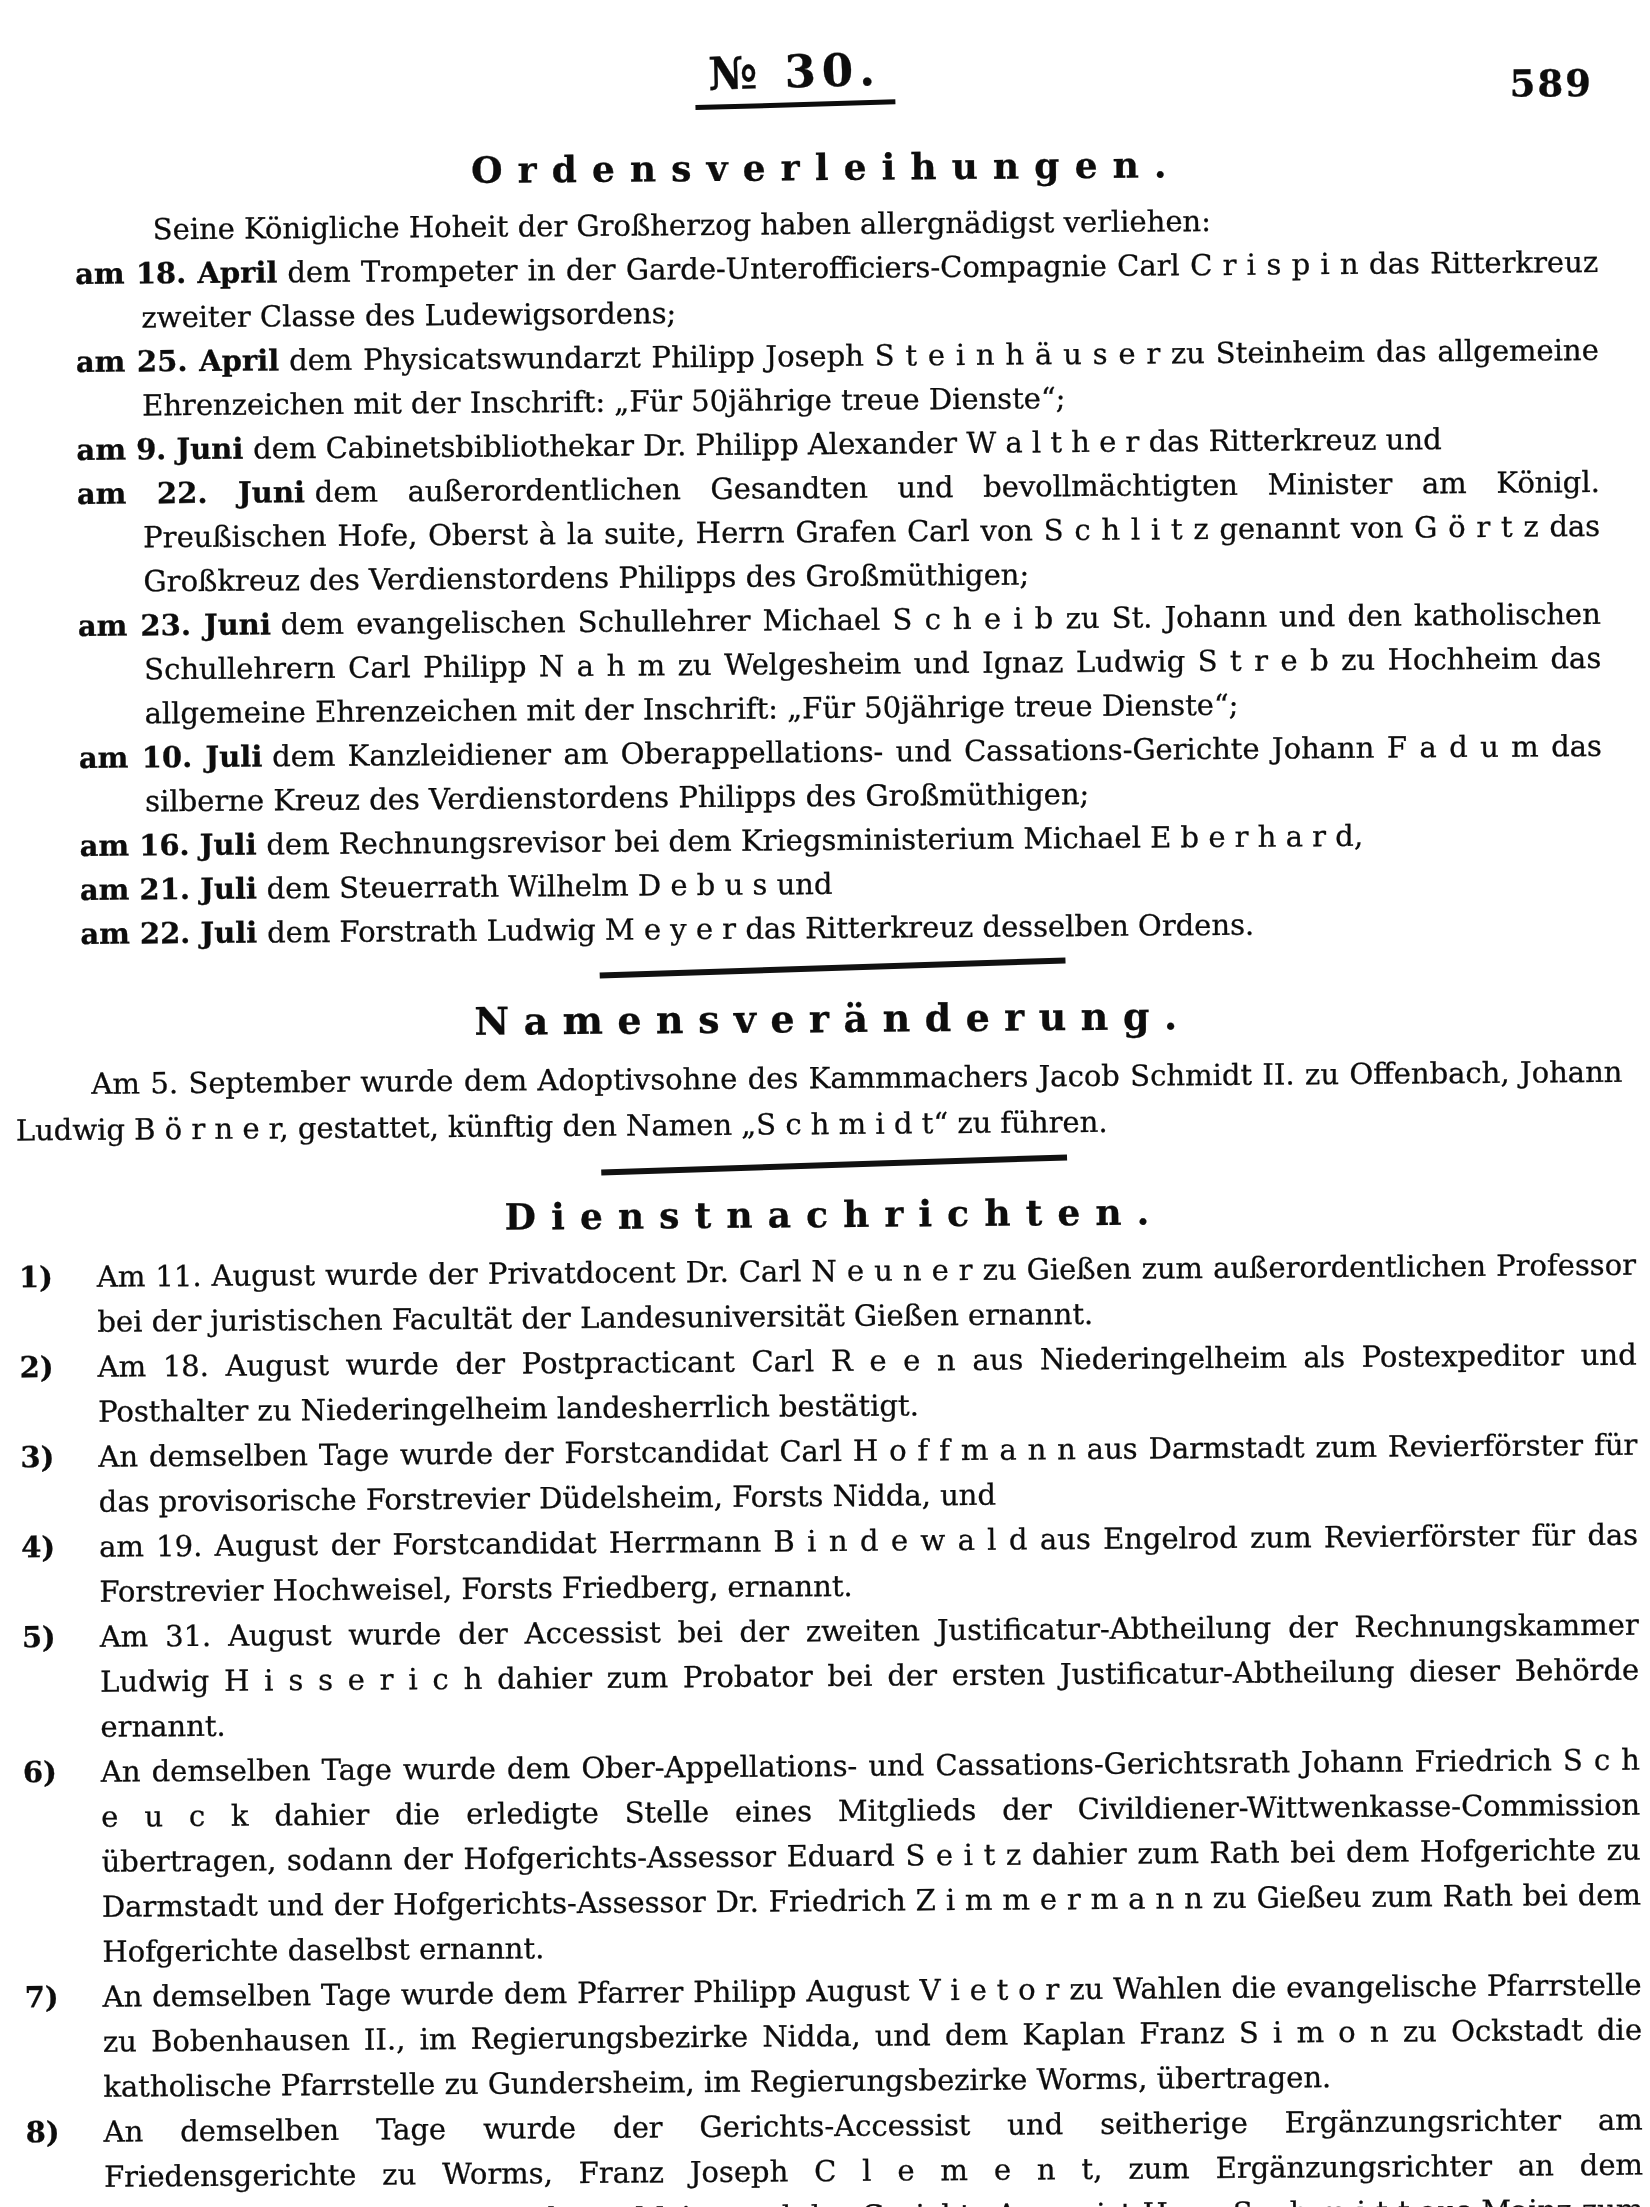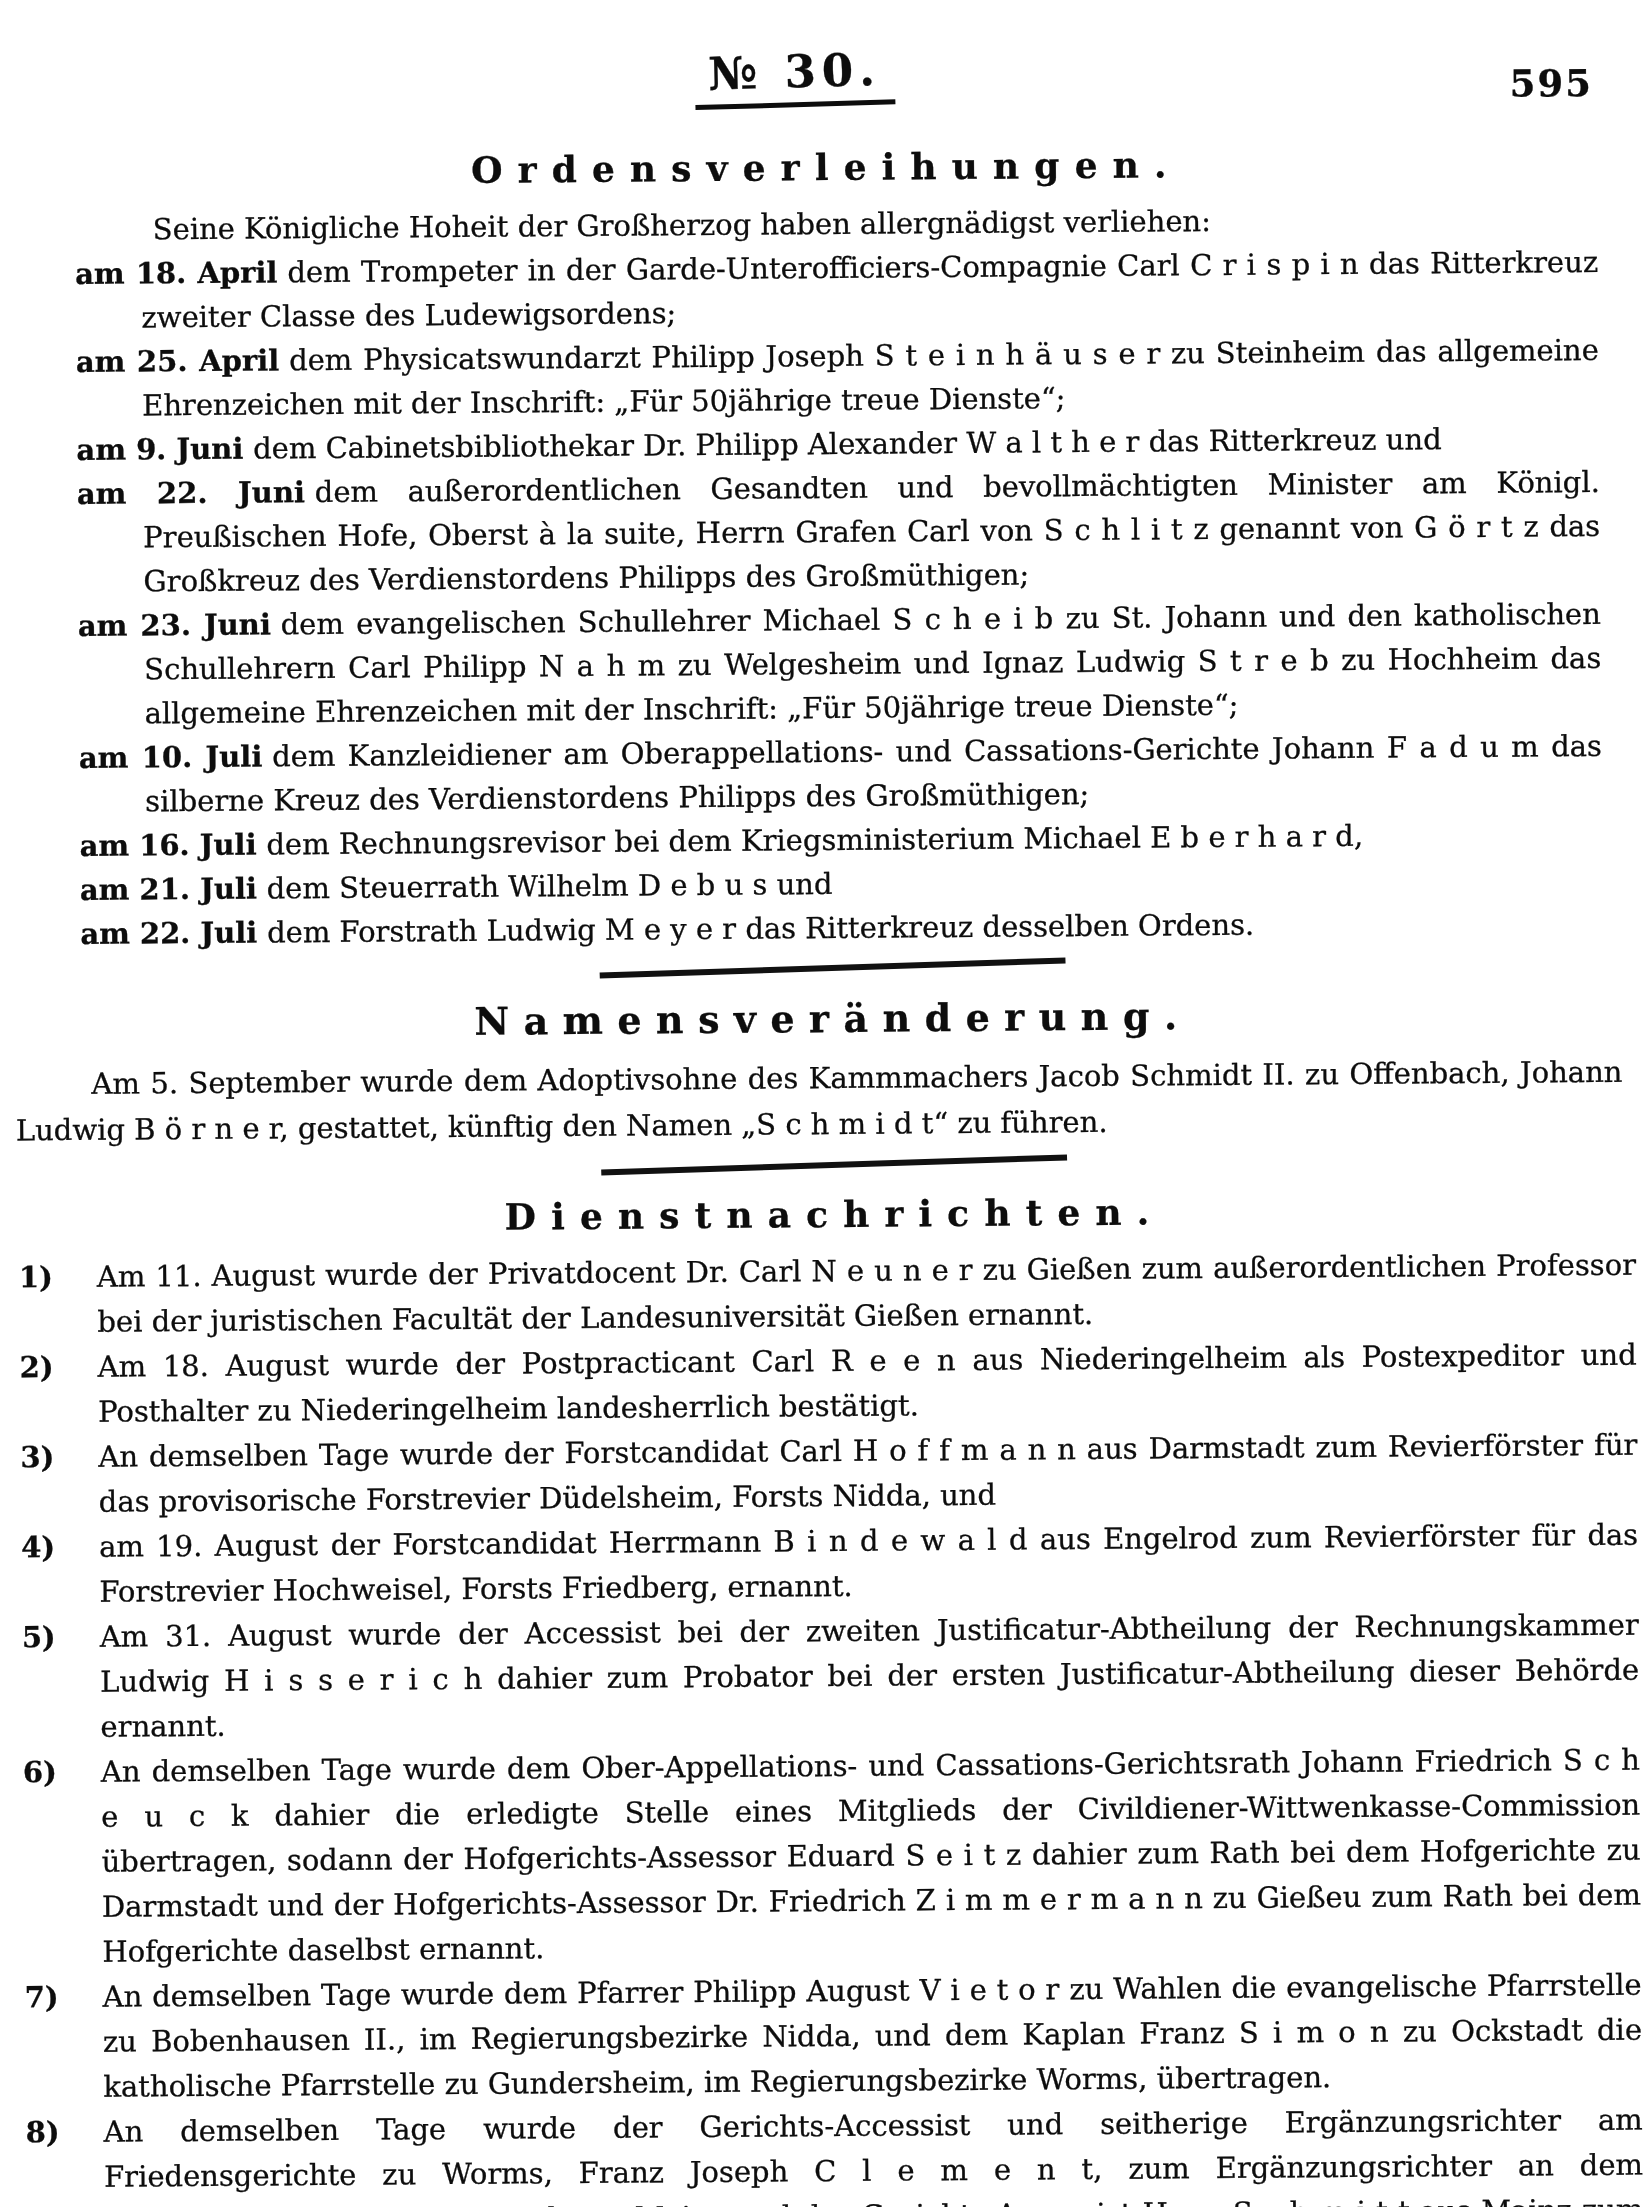--- a/index.html
+++ b/index.html
@@ -99,21 +99,21 @@
 </head>
 <body>
 
 <div class="page">
   <div class="inner txt">
 
     <div class="masthead">
       <div class="issue">
         <span class="lbl">№ 30.</span>
       </div>
-      <div class="pagenum">595</div>
+      <div class="pagenum">589</div>
     </div>
 
     <div class="sect-title">Ordensverleihungen.</div>
     <div class="intro">Seine Königliche Hoheit der Großherzog haben allergnädigst verliehen:</div>
 
     <div class="entries">
       <div class="entry">
         <span class="date">am 18. April</span><span>dem Trompeter in der Garde-Unterofficiers-Compagnie Carl C r i s p i n das Ritterkreuz zweiter Classe des Ludewigsordens;</span>
       </div>
       <div class="entry">

